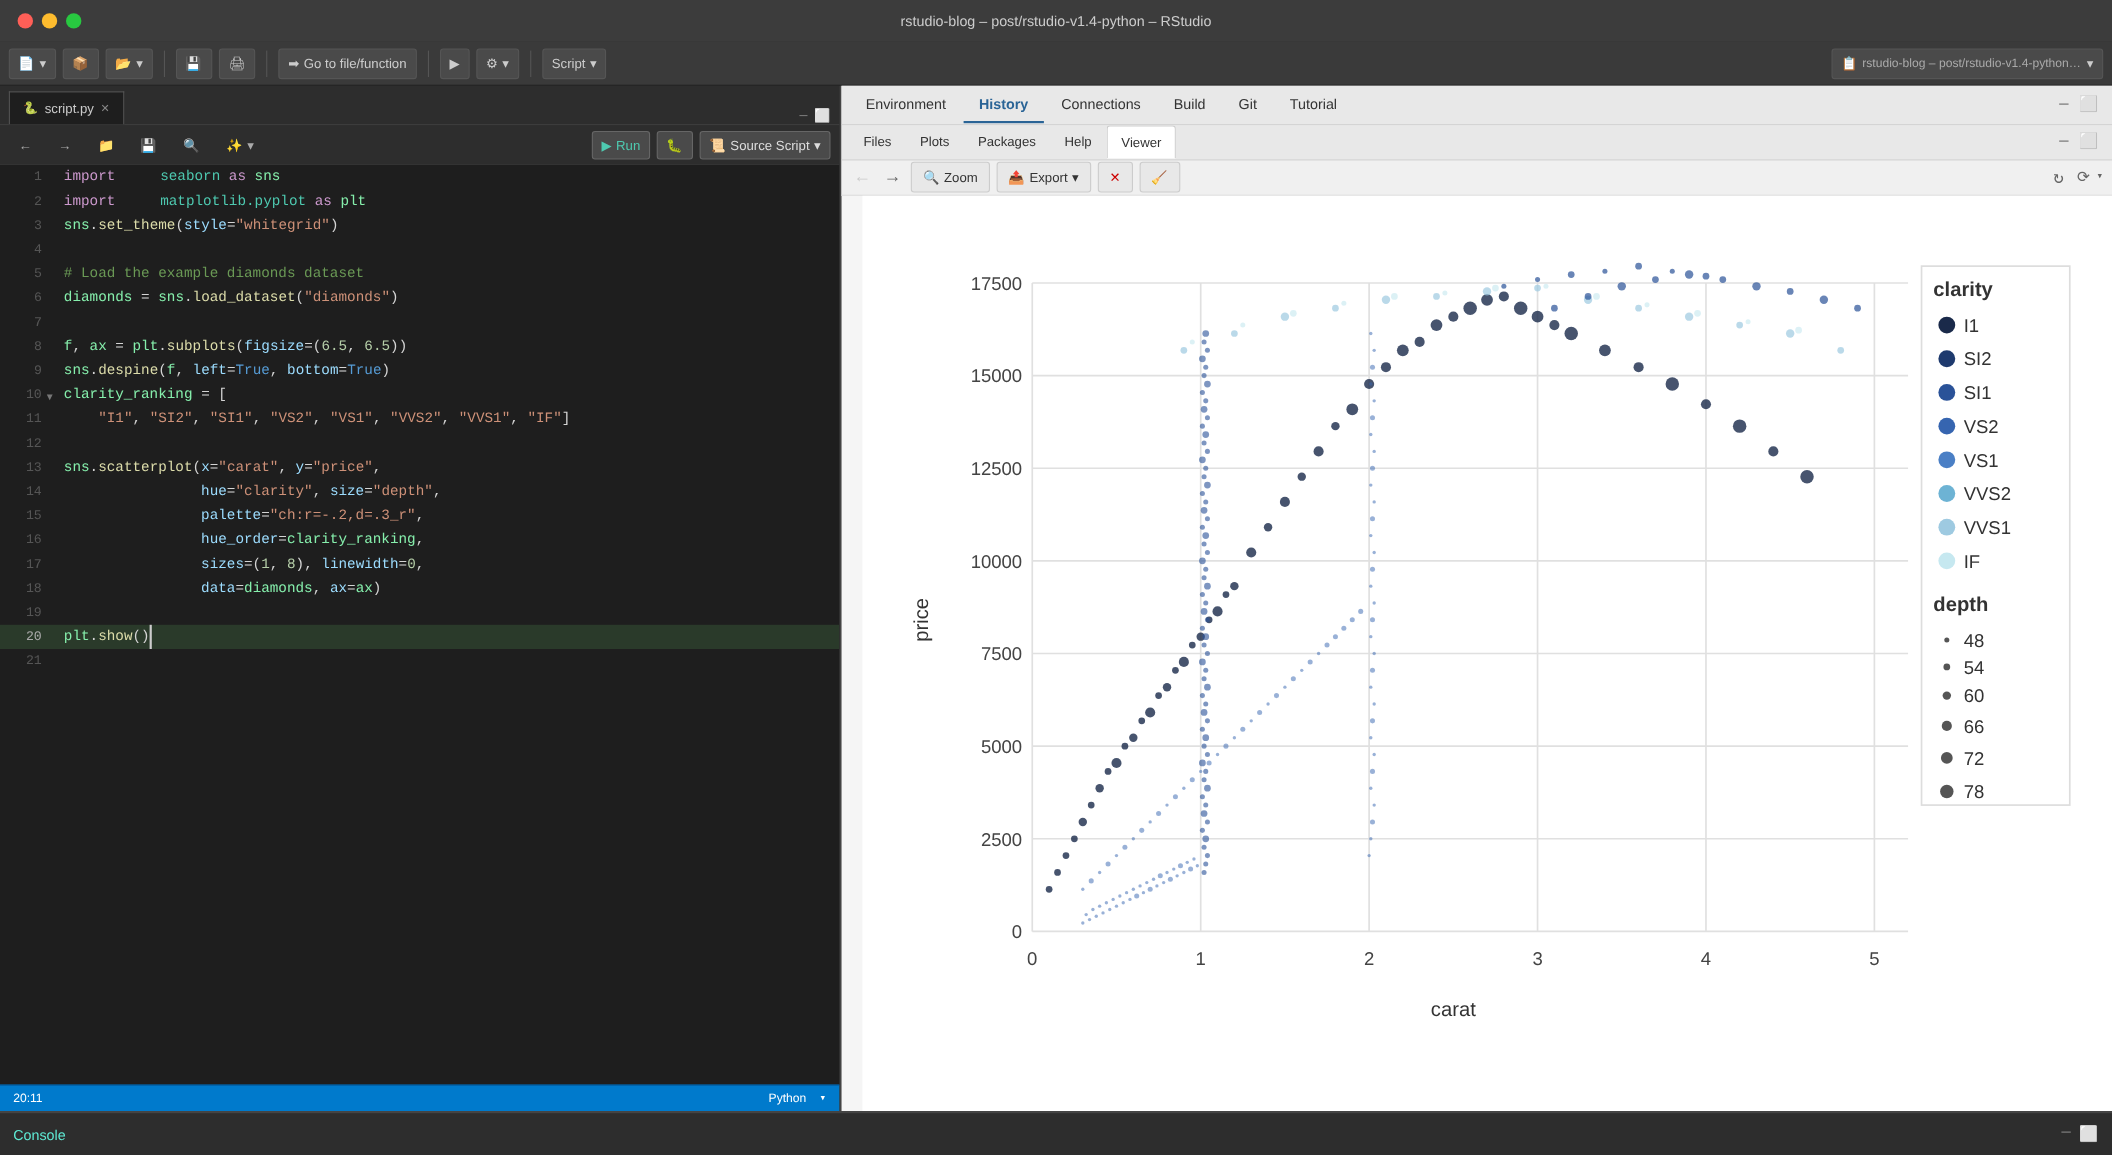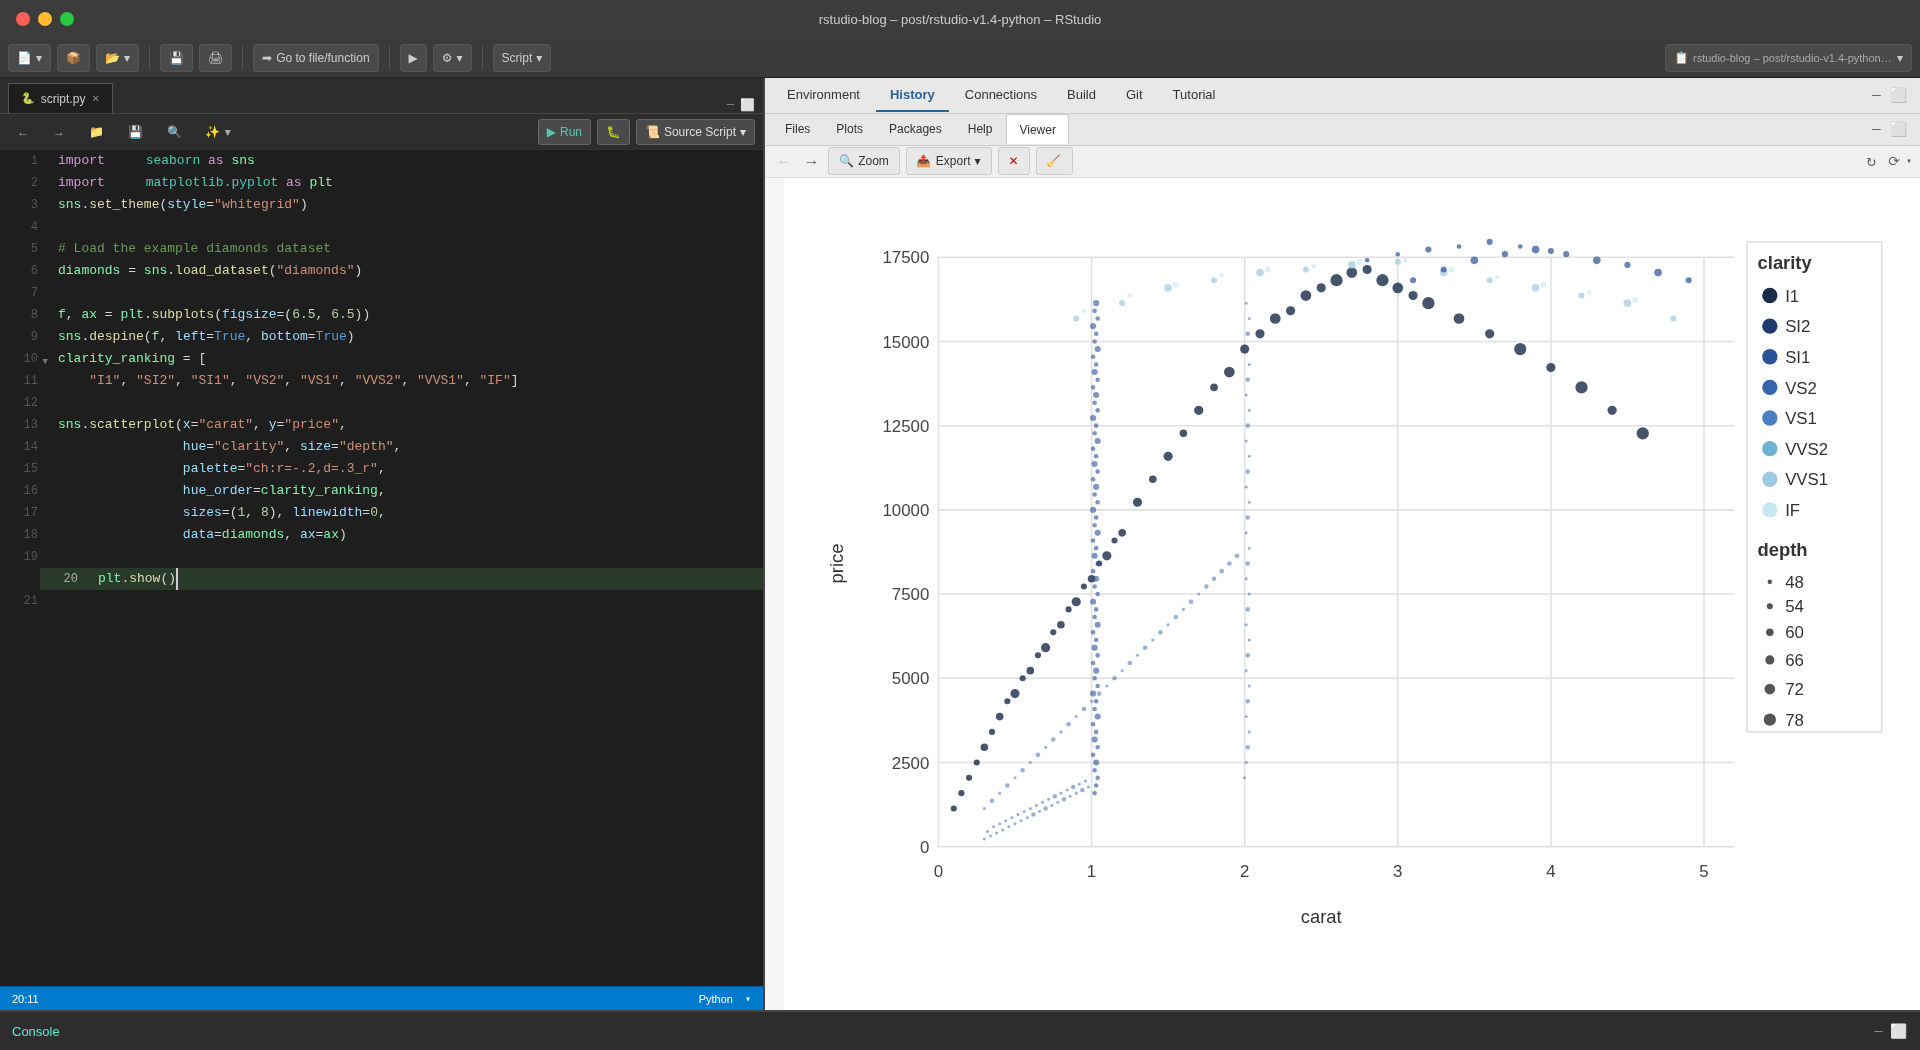--- a/index.html
+++ b/index.html
@@ -493,21 +493,21 @@
       <div class="code-line">
         <div class="line-num">18</div>
         <div class="code-content">                <span class="param">data</span><span class="eq">=</span><span class="var">diamonds</span><span class="punc">,</span> <span class="param">ax</span><span class="eq">=</span><span class="var">ax</span><span class="punc">)</span></div>
       </div>
 
       <div class="code-line">
         <div class="line-num">19</div>
         <div class="code-content"></div>
       </div>
 
-      <div class="code-line" style="background:#2a3a2a;margin-left:40px;">
+      <div class="code-line" style="background:#2a3a2a;">
         <div class="line-num" style="color:#aaa;">20</div>
         <div class="code-content"><span class="var">plt</span><span class="punc">.</span><span class="fn">show</span><span class="punc">()</span><span style="background:#ccc;color:#1e1e1e;width:2px;display:inline-block;">&nbsp;</span></div>
       </div>
 
       <div class="code-line">
         <div class="line-num">21</div>
         <div class="code-content"></div>
       </div>
     </div>
 

